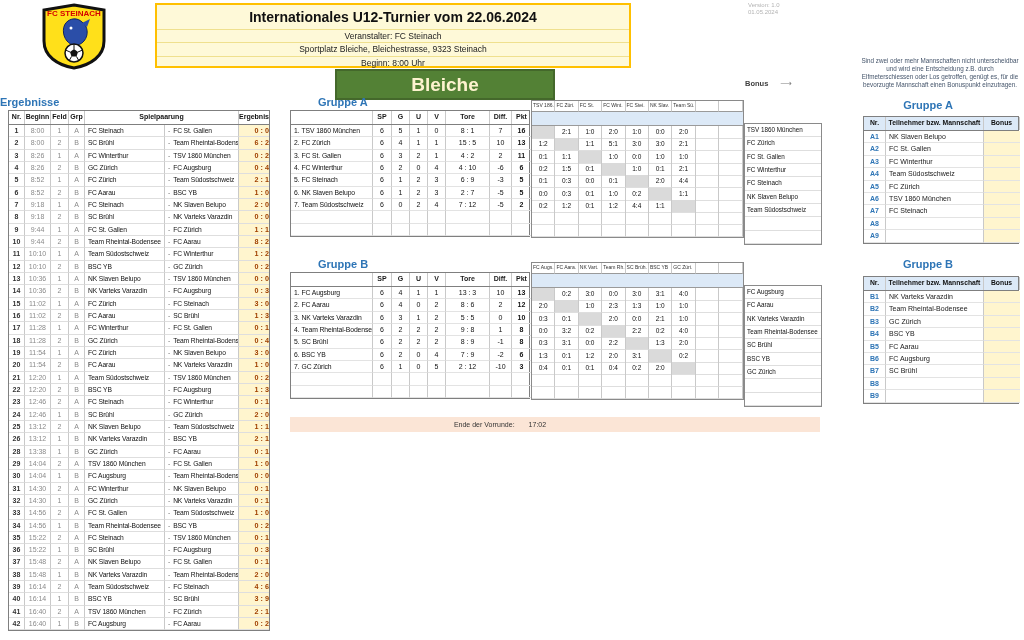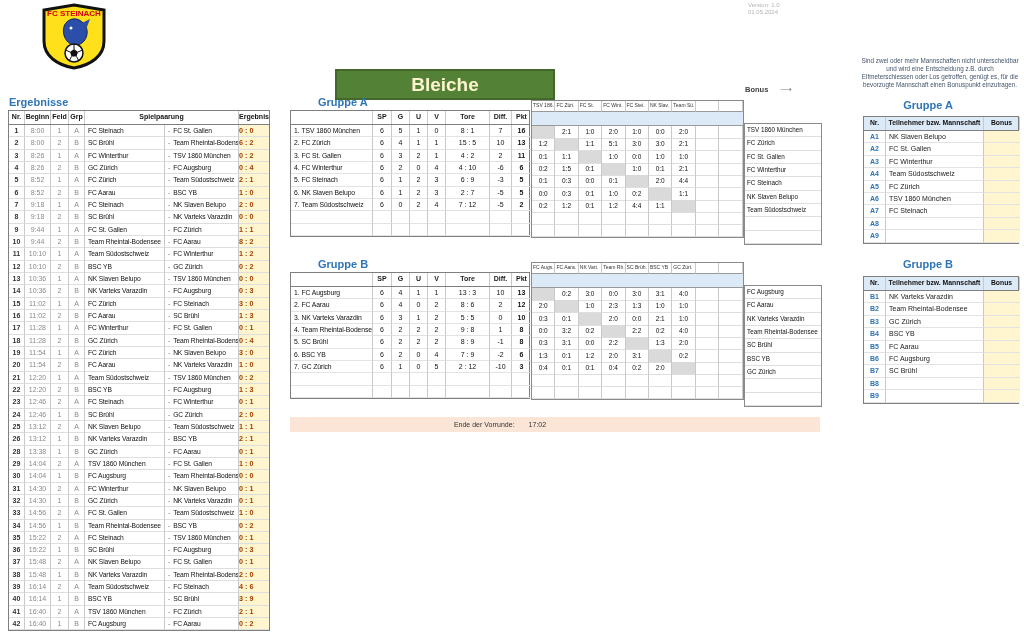--- a/index.html
+++ b/index.html
@@ -9,41 +9,41 @@
   .logo{position:absolute;left:38px;top:3px;width:72px;height:67px;background:#fff;}
   .hdr-box{position:absolute;left:155px;top:3px;width:476px;height:65px;background:#FEF9D8;
            border:2px solid #FFC000;box-sizing:border-box;}
   .hdr-title{height:24px;line-height:24px;text-align:center;font-size:14px;font-weight:bold;color:#111;}
   .hdr-line{height:12.4px;line-height:12.4px;text-align:center;font-size:8.5px;color:#222;
             border-top:1px solid #EFE08E;}
   .banner{position:absolute;left:335px;top:69px;width:220px;height:31px;background:#538135;
           border:2px solid #44682B;box-sizing:border-box;text-align:center;line-height:27px;
           font-size:19px;font-weight:bold;color:#FDF3CF;}
   .version{position:absolute;left:748px;top:2px;font-size:6px;line-height:7px;color:#B3B3B3;}
-  .bonus-hint{position:absolute;left:745px;top:85px;font-size:7.5px;color:#404040;font-weight:bold;}
+  .bonus-hint{position:absolute;left:745px;top:79px;font-size:7.5px;color:#404040;font-weight:bold;}
   .bonus-hint .arrow{margin-left:12px;color:#7F7F7F;font-weight:normal;font-size:8px;}
   .note{position:absolute;left:860px;top:57px;width:160px;font-size:6.3px;line-height:8px;
         color:#44546A;text-align:center;}
   
   .sec-title{position:absolute;font-size:11px;font-weight:bold;color:#2E75B6;}
   
   .res-table{position:absolute;left:8px;top:110px;width:262px;border:1px solid #7F7F7F;
              box-sizing:border-box;background:#fff;}
   .res-head,.res-row{display:grid;grid-template-columns:16px 26px 18px 16px 80px 74px 30px;}
   .res-head{height:13px;border-bottom:1px solid #7F7F7F;}
   .res-head .c{font-weight:bold;font-size:7px;line-height:12px;text-align:center;color:#111;}
   .res-row{height:12.34px;}
   .c{border-right:1px solid #C9C9C9;box-sizing:border-box;overflow:hidden;white-space:nowrap;}
   .res-row .c{border-bottom:1px solid #DEDEDE;font-size:7px;line-height:12px;}
   .res-row .nr{text-align:center;font-weight:bold;color:#333;}
   .res-row .dim{text-align:center;color:#8A8A8A;}
   .res-row .home,.res-row .away{font-size:6.7px;letter-spacing:-0.1px;padding-left:3px;color:#111;}
   .res-row .sep{color:#666;margin-right:3px;}
   .res-row .score,.res-head .score{border-right:none;}
-  .res-row .score{background:#FFF5CE;text-align:left;font-weight:bold;color:#A04000;font-size:7.2px;}
+  .res-row .score{background:#FFF5CE;text-align:right;font-weight:bold;color:#A04000;font-size:7.2px;}
   .span2{grid-column:5/7;}
   
   .stand{position:absolute;left:290px;width:240px;border:1px solid #7F7F7F;box-sizing:border-box;background:#fff;}
   .stand-head,.stand-row{display:grid;grid-template-columns:82px 19px 18px 18px 18px 44px 22px 19px;}
   .stand-head{height:13px;border-bottom:1px solid #7F7F7F;}
   .stand-head .c{font-weight:bold;font-size:7px;line-height:12px;text-align:center;}
   .stand-row{height:12.34px;}
   .stand-row .c{border-bottom:1px solid #E3E3E3;font-size:7px;line-height:12px;text-align:center;color:#111;}
   .stand-row .name{text-align:left;padding-left:3px;font-size:6.8px;letter-spacing:-0.1px;}
   .stand-row .name .rk{margin-right:2px;}
@@ -90,33 +90,39 @@
       <text x="36" y="13" text-anchor="middle" font-size="8" font-weight="bold" fill="#D40000" font-family="Liberation Sans, sans-serif">FC STEINACH</text>
       <path d="M30 18 C24 22 24 32 29 38 C33 43 41 44 46 38 C51 32 50 23 44 19 C40 15 34 15 30 18 Z" fill="#2B4EA8" stroke="#12255e" stroke-width="1"></path>
       <path d="M44 20 L52 16 L49 24 Z" fill="#2B4EA8"></path>
       <circle cx="33" cy="25" r="1.5" fill="#fff"></circle>
       <circle cx="36" cy="50" r="9" fill="#fff" stroke="#111" stroke-width="1.5"></circle>
       <polygon points="36,46 40,49 38.5,53.5 33.5,53.5 32,49" fill="#111"></polygon>
       <path d="M36 41 V46 M27.5 47 L32 49 M44.5 47 L40 49 M31 58 L33.5 53.5 M41 58 L38.5 53.5" stroke="#111" stroke-width="1" fill="none"></path>
     </svg>
   </div>
 
+  <div class="hdr-box">
+    <div class="hdr-title">Internationales U12-Turnier vom 22.06.2024</div>
+    <div class="hdr-line">Veranstalter:  FC Steinach</div>
+    <div class="hdr-line">Sportplatz Bleiche, Bleichestrasse, 9323 Steinach</div>
+    <div class="hdr-line">Beginn:  8:00 Uhr</div>
+  </div>
 
   <div class="version">
     <div>Version: 1.0</div>
     <div>01.05.2024</div>
   </div>
   <div class="bonus-hint">
     <span>Bonus</span><span class="arrow">⟶</span>
   </div>
   <div class="note">Sind zwei oder mehr Mannschaften nicht unterscheidbar und wird eine Entscheidung z.B. durch Elfmeterschiessen oder Los getroffen, genügt es, für die bevorzugte Mannschaft einen Bonuspunkt einzutragen.</div>
 
   <div class="banner">Bleiche</div>
 
-  <div class="sec-title" style="left:9px;top:96px;">Ergebnisse</div>
+  <div class="sec-title" style="left:0;top:96px;">Ergebnisse</div>
   <div class="res-table">
     <div class="res-head">
       <div class="c">Nr.</div>
       <div class="c">Beginn</div>
       <div class="c">Feld</div>
       <div class="c">Grp</div>
       <div class="c span2">Spielpaarung</div>
       <div class="c score">Ergebnis</div>
     </div>
     <div>

